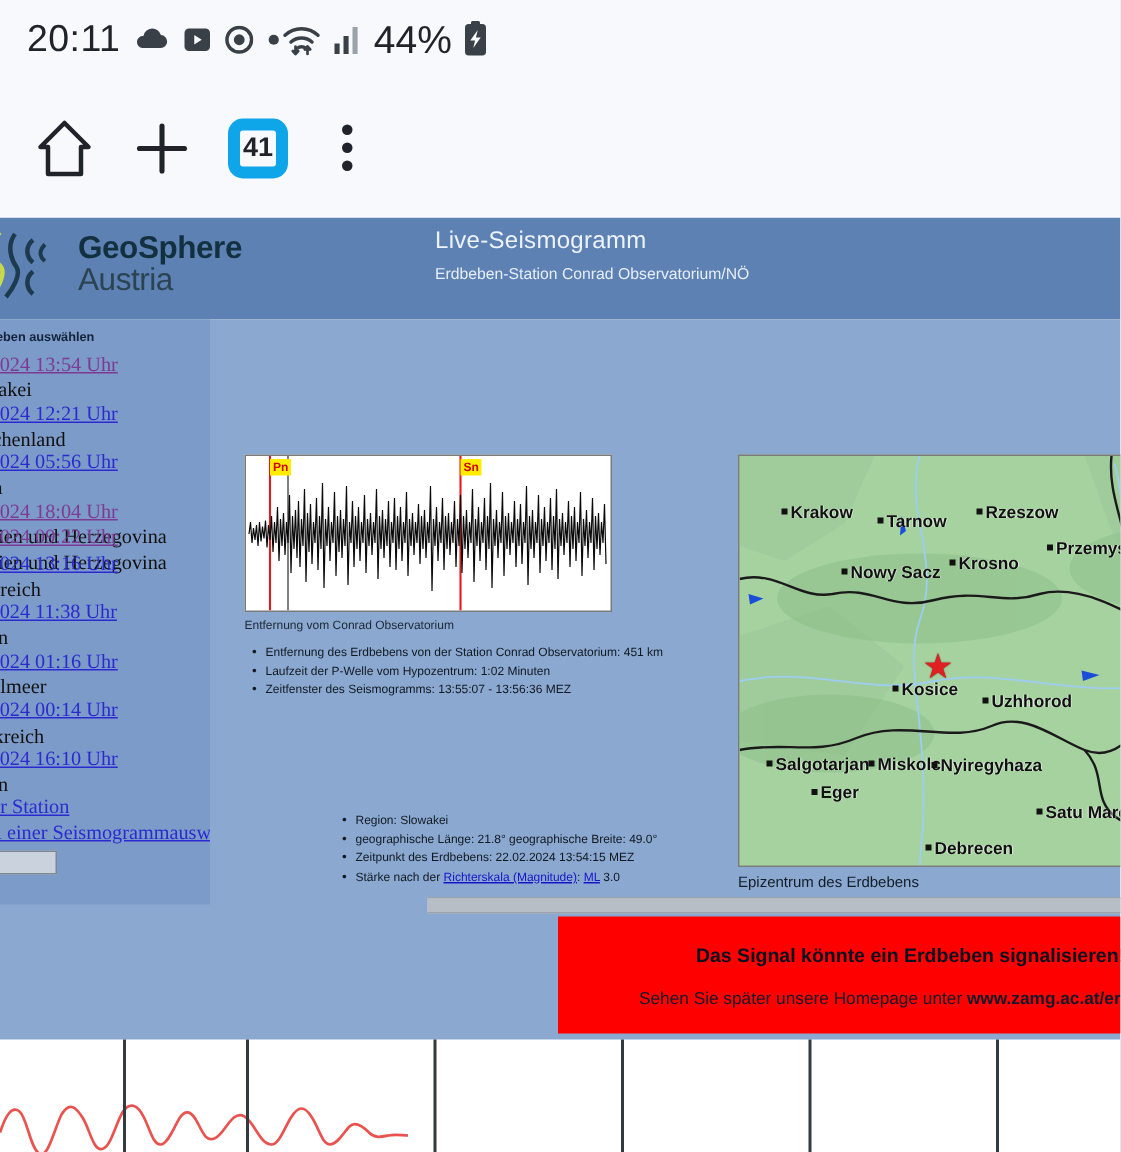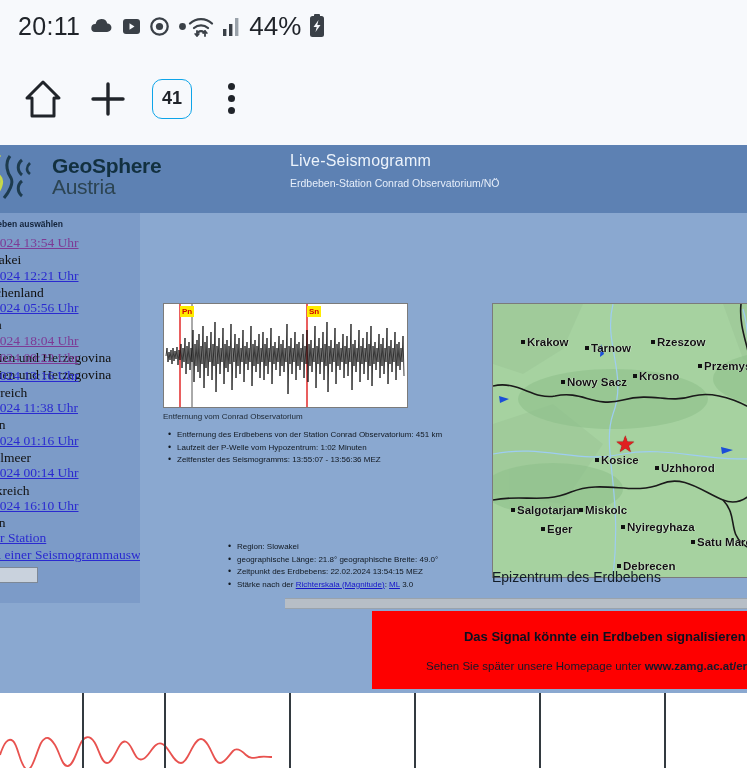--- a/index.html
+++ b/index.html
@@ -36,21 +36,21 @@
     display: flex; align-items: center; gap: 12px; padding: 0 18px 0 20px;
     overflow: hidden; max-width: 355px;
   }
   .url-text {
     font-size: 30px; color: #1d2126; white-space: nowrap; overflow: hidden;
     letter-spacing: -.2px;
   }
   .plus-btn { width: 56px; height: 56px; display:flex; align-items:center; justify-content:center; }
   .tabs-btn { width: 56px; height: 56px; display:flex; align-items:center; justify-content:center; }
   .tabs-box {
-    width: 40px; height: 40px; border: 1px solid #0ea5e9; border-radius: 10px;
+    width: 40px; height: 40px; border: 8px solid #0ea5e9; border-radius: 10px;
     display:flex; align-items:center; justify-content:center;
     font-size: 18px; font-weight: bold; color:#20242a;
   }
   .menu-btn { width: 46px; height: 56px; display:flex; flex-direction:column;
     align-items:center; justify-content:center; gap:5px; }
   .menu-dot { width: 7px; height: 7px; border-radius: 50%; background: #20242a; }
 
   
   .page { position: absolute; left: 0; top: 145px; width: 747px; height: 623px;
           background: #ffffff; overflow: hidden; }
@@ -119,21 +119,21 @@
   .bullets-a { position: absolute; left: 28px; top: 216px; }
   .bullets-b { position: absolute; left: 88px; top: 328px; }
   .bul { font-size: 8px; color: #111820; line-height: 12.5px; white-space: nowrap; position: relative; padding-left: 9px; }
   .bul::before { content: "\2022"; position: absolute; left: 0; top: -1px; font-size: 9px; }
   .bul a { color: #1616c8; text-decoration: underline; }
 
   .map-box {
     position: absolute; left: 352px; top: 90px; width: 395px; height: 275px;
     background: #a9cfa0; border: 1px solid #7b7b7b; overflow: hidden;
   }
-  .map-caption { position: absolute; left: 352px; top: 356px; font-size: 14px; color: #131d28; }
+  .map-caption { position: absolute; left: 352px; top: 370px; font-size: 10px; color: #131d28; }
 
   .city { position: absolute; font-size: 11.5px; font-weight: bold; color: #111111;
           white-space: nowrap; text-shadow: .7px 0 0 rgba(255,255,255,.45), -.7px 0 0 rgba(255,255,255,.45); }
   .city .pin { display:inline-block; width:4px; height:4px; background:#111; margin-right:2px; vertical-align: 2px; }
   .star { position: absolute; color: #e02020; font-size: 23px; line-height: 0; text-shadow: 0 0 1px #600; }
 
   .hscroll {
     position: absolute; left: 145px; top: 385px; width: 602px; height: 11px;
     background: #c6ccd2; border-top: 1px solid #9aa3ac; border-bottom: 1px solid #9aa3ac;
   }
@@ -383,21 +383,21 @@
           <span class="city" style="left:92px;  top:38px;"><span class="pin"></span><span>Tarnow</span></span>
           <span class="city" style="left:158px; top:32px;"><span class="pin"></span><span>Rzeszow</span></span>
           <span class="city" style="left:205px; top:56px;"><span class="pin"></span><span>Przemysl</span></span>
           <span class="city" style="left:140px; top:66px;"><span class="pin"></span><span>Krosno</span></span>
           <span class="city" style="left:68px;  top:72px;"><span class="pin"></span><span>Nowy Sacz</span></span>
           <span class="city" style="left:102px; top:150px;"><span class="pin"></span><span>Kosice</span></span>
           <span class="city" style="left:162px; top:158px;"><span class="pin"></span><span>Uzhhorod</span></span>
           <span class="city" style="left:18px;  top:200px;"><span class="pin"></span><span>Salgotarjan</span></span>
           <span class="city" style="left:86px;  top:200px;"><span class="pin"></span><span>Miskolc</span></span>
           <span class="city" style="left:48px;  top:219px;"><span class="pin"></span><span>Eger</span></span>
-          <span class="city" style="left:128px; top:217px;"><span class="pin"></span><span>Nyiregyhaza</span></span>
+          <span class="city" style="left:128px; top:201px;"><span class="pin"></span><span>Nyiregyhaza</span></span>
           <span class="city" style="left:198px; top:232px;"><span class="pin"></span><span>Satu Mare</span></span>
           <span class="city" style="left:124px; top:256px;"><span class="pin"></span><span>Debrecen</span></span>
 
           <span class="star" style="left:122px; top:140px;">★</span>
         </div>
         <div class="map-caption">Epizentrum des Erdbebens</div>
 
         <div class="hscroll">
           <div class="thumb"></div>
         </div>

